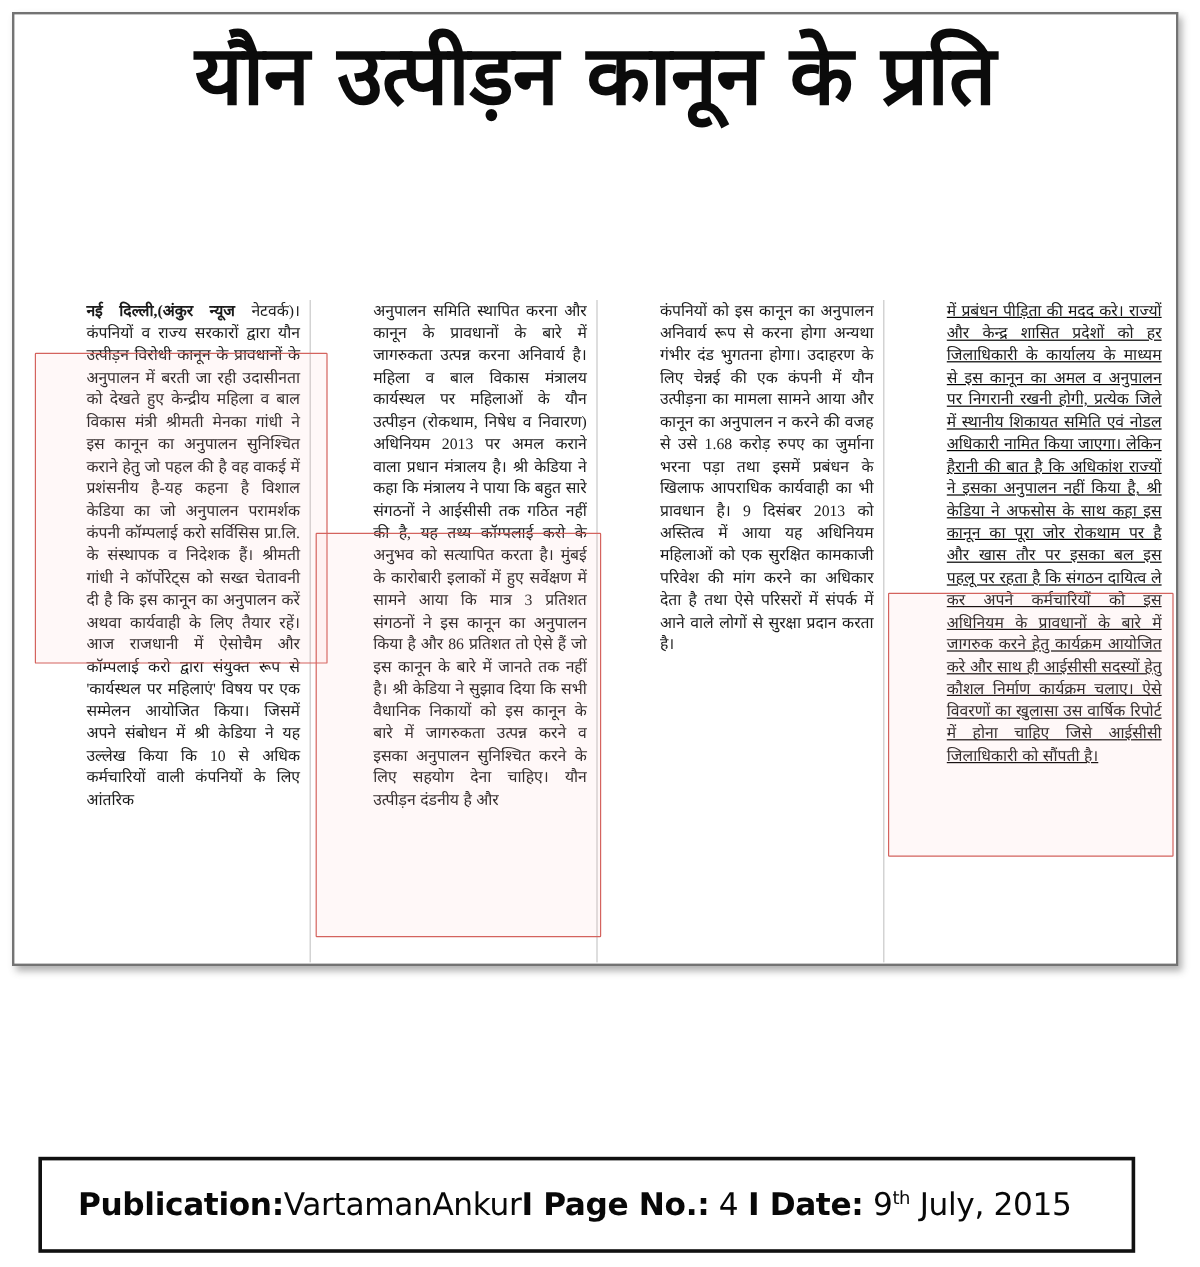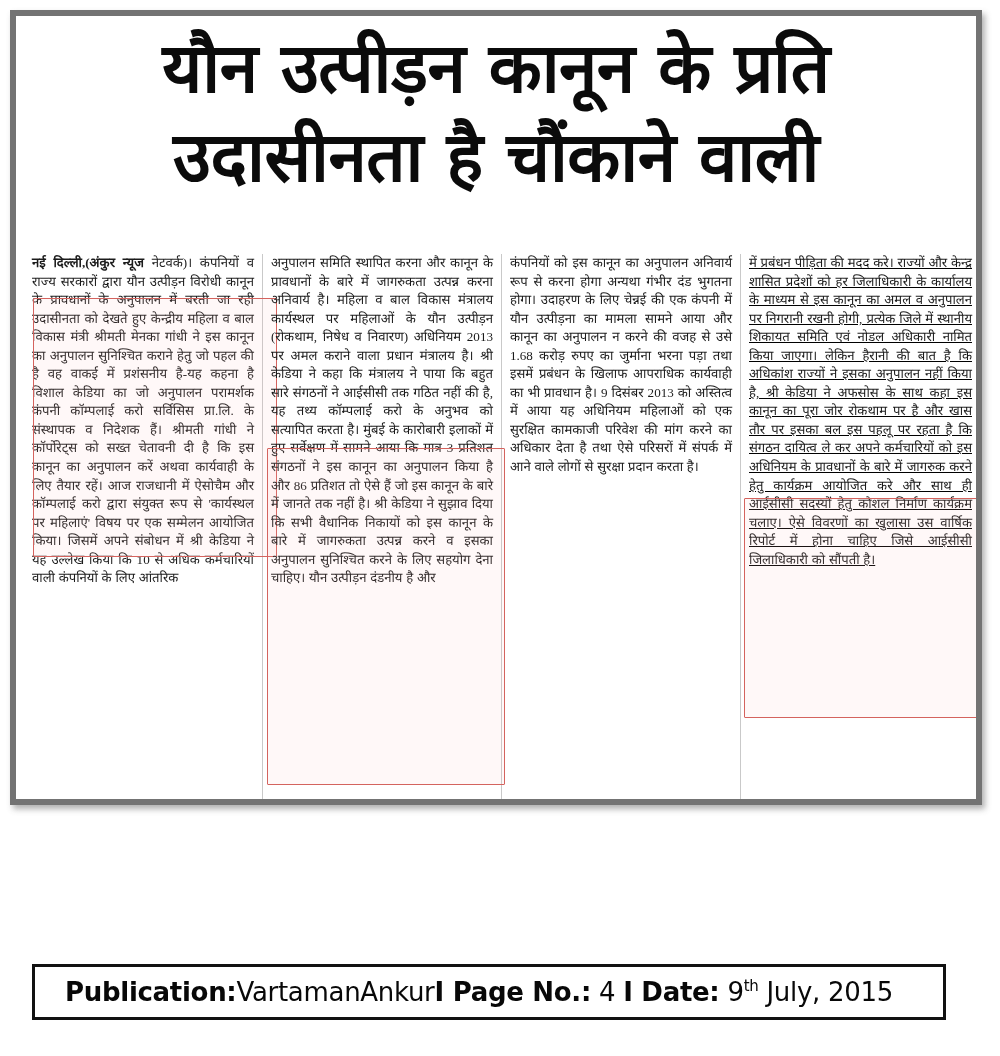--- a/index.html
+++ b/index.html
@@ -16,21 +16,21 @@
   }
 
   
   .clipping {
     position: absolute;
     left: 10px;
     top: 10px;
     width: 972px;
     height: 795px;
     background: #ffffff;
-    border: 6px solid #737373;
+    border: 2px solid #737373;
     box-shadow: 3px 4px 6px rgba(80,80,80,0.45);
     box-sizing: border-box;
     overflow: hidden;
   }
 
   
   .headline {
     padding: 6px 14px 0 14px;
     text-align: center;
   }
@@ -73,20 +73,21 @@
 
   .col-text {
     font-family: "Liberation Serif", "DejaVu Serif", serif;
     font-size: 13.1px;
     line-height: 18.55px;
     color: #1b1b1b;
     text-align: justify;
     text-justify: inter-word;
     word-spacing: 0.5px;
     hyphens: none;
+    margin-left: 44px;
   }
   .col-text p { margin: 0; }
 
   .lead { font-weight: 700; }
 
   
   .hl-box {
     position: absolute;
     border: 1.6px solid #d4635e;
     background: rgba(255, 190, 185, 0.10);
@@ -97,21 +98,21 @@
   #hl-box-1 { left: 9px;  top: 44px;  width: 244px; height: 259px; }
   #hl-box-2 { left: 4px;  top: 194px; width: 238px; height: 337px; }
   #hl-box-3 { left: 3px;  top: 244px; width: 238px; height: 220px; }
 
   
   .footer-box {
     position: absolute;
     left: 32px;
     top: 964px;
     width: 914px;
-    height: 56px;
+    height: 80px;
     border: 3px solid #111111;
     background: #ffffff;
     box-sizing: border-box;
     display: flex;
     align-items: center;
     padding-left: 30px;
   }
   .footer-text {
     font-family: "DejaVu Sans", "Liberation Sans", sans-serif;
     font-size: 26px;
@@ -123,21 +124,20 @@
   .ft-n { font-weight: 400; }
   .ft-sup { font-size: 15px; vertical-align: super; font-weight: 400; }
 </style>
 </head>
 <body>
 
 <div class="clipping">
 
   <div class="headline">
     <div class="headline-line hl-1">यौन उत्पीड़न कानून के प्रति</div>
-    <div class="headline-line hl-2">उदासीनता है चौंकाने वाली</div>
   </div>
 
   <div class="body-area">
 
     <div class="column">
       <div class="col-text">
         <p><span class="lead">नई दिल्ली,(अंकुर न्यूज</span>
            <span>नेटवर्क)। कंपनियों व राज्य सरकारों द्वारा यौन उत्पीड़न विरोधी कानून के प्रावधानों के अनुपालन में बरती जा रही उदासीनता को देखते हुए केन्द्रीय महिला व बाल विकास मंत्री श्रीमती मेनका गांधी ने इस कानून का अनुपालन सुनिश्चित कराने हेतु जो पहल की है वह वाकई में प्रशंसनीय है-यह कहना है विशाल केडिया का जो अनुपालन परामर्शक कंपनी कॉम्पलाई करो सर्विसिस प्रा.लि. के संस्थापक व निदेशक हैं। श्रीमती गांधी ने कॉर्पोरेट्स को सख्त चेतावनी दी है कि इस कानून का अनुपालन करें अथवा कार्यवाही के लिए तैयार रहें। आज राजधानी में ऐसोचैम और कॉम्पलाई करो द्वारा संयुक्त रूप से 'कार्यस्थल पर महिलाएं' विषय पर एक सम्मेलन आयोजित किया। जिसमें अपने संबोधन में श्री केडिया ने यह उल्लेख किया कि 10 से अधिक कर्मचारियों वाली कंपनियों के लिए आंतरिक</span></p>
       </div>
       <div class="hl-box" id="hl-box-1"></div>

